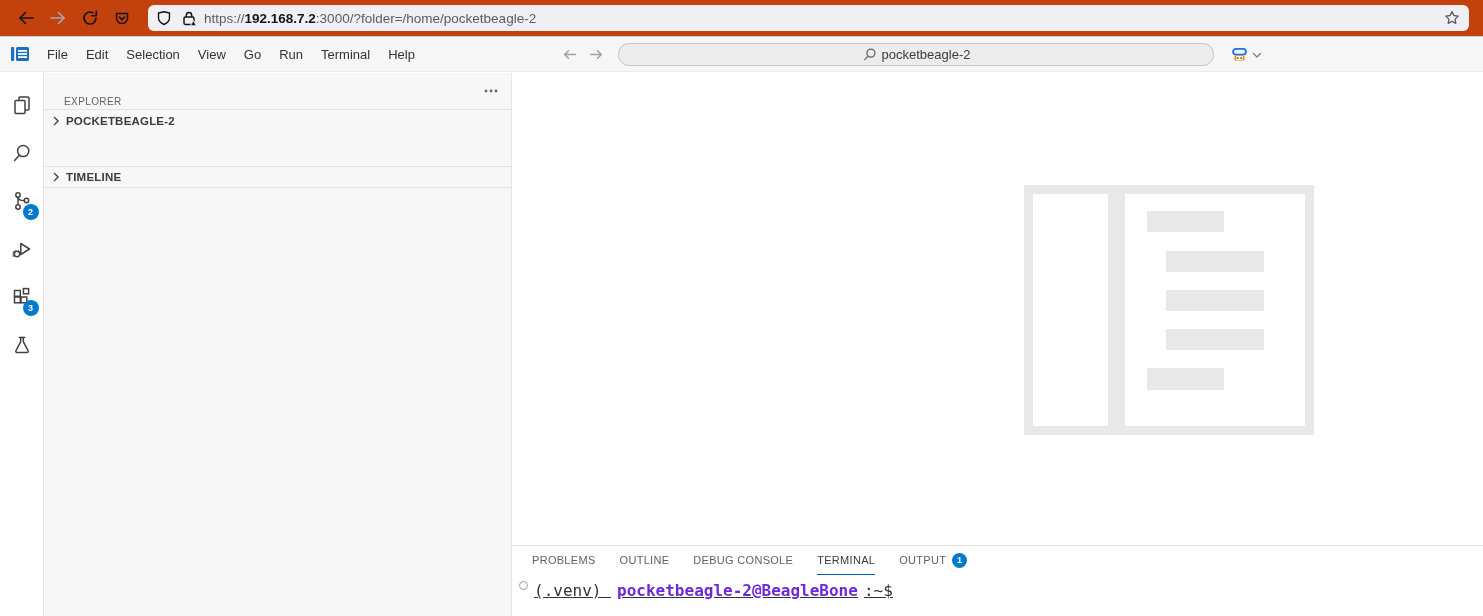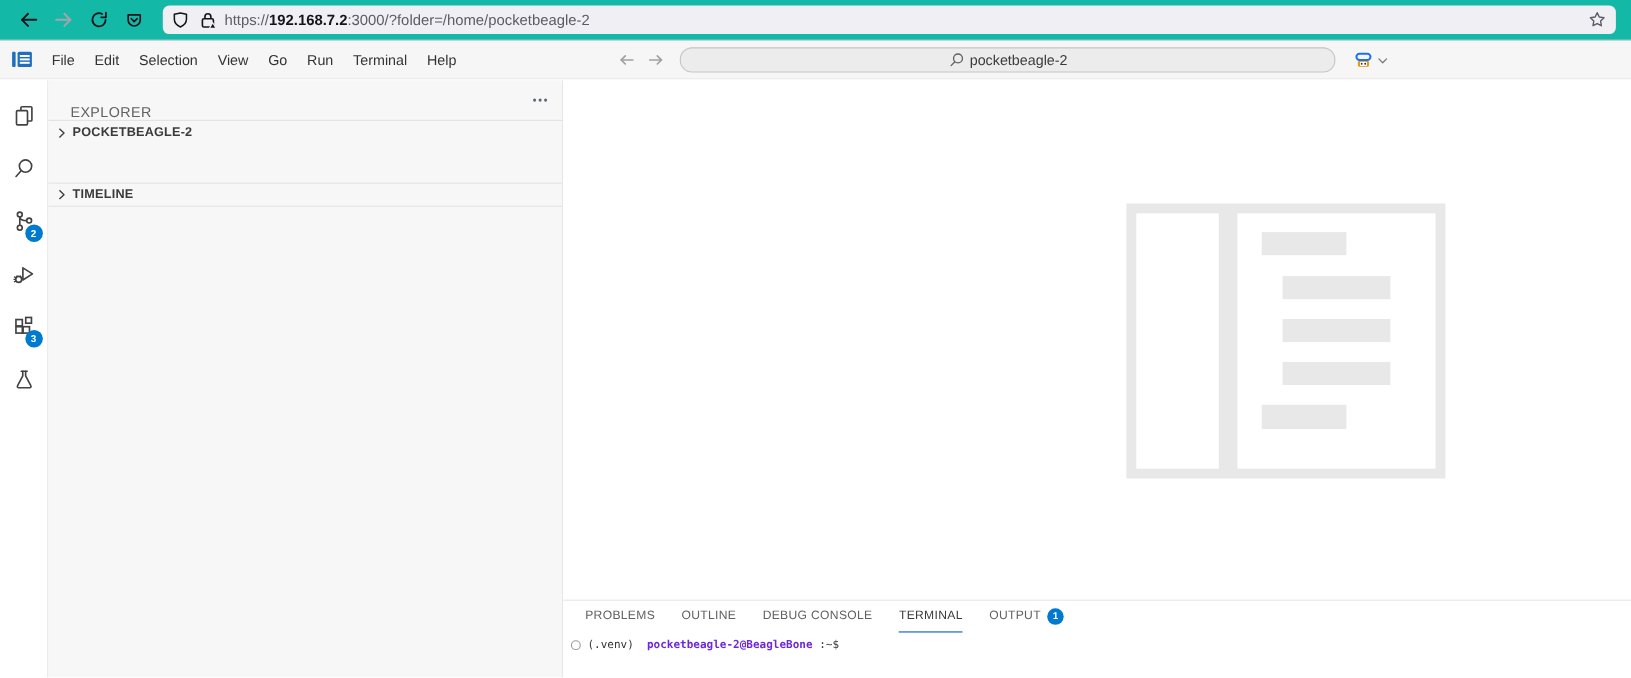--- a/index.html
+++ b/index.html
@@ -1,21 +1,21 @@
 <!DOCTYPE html>
 <html><head>
 <meta charset="utf-8">
 <style>
   * { margin:0; padding:0; box-sizing:border-box; }
   html,body { width:1483px; height:616px; overflow:hidden; background:#fff;
     font-family:"Liberation Sans", sans-serif; }
   body { position:relative; }
 
   
-  .browser-bar { height:37px; background:#14b8a6; border-bottom:1px solid #c8c8d0;
+  .browser-bar { height:37px; background:#c2410c; border-bottom:1px solid #c8c8d0;
     display:flex; align-items:center; padding:0 10px; }
   .bicon { width:32px; height:28px; display:flex; align-items:center; justify-content:center;
     border-radius:4px; flex:0 0 auto; }
   .urlbar { flex:1; height:26px; margin-left:10px; margin-right:4px; background:#f0f0f4;
     border-radius:6px; display:flex; align-items:center; padding:0 8px; }
   .urlbar .sep { flex:1; }
   .urltext { font-size:13.5px; color:#5b5b66; margin-left:6px; white-space:nowrap; }
   .urltext .domain { color:#15141a; font-weight:700; }
 
   
@@ -38,21 +38,21 @@
   .activity-bar { width:44px; background:#fff; border-right:1px solid #e4e4e4;
     display:flex; flex-direction:column; align-items:center; padding-top:8px; }
   .ab-item { width:44px; height:48px; display:flex; align-items:center; justify-content:center;
     position:relative; }
   .ab-badge { position:absolute; right:5px; bottom:5px; min-width:16px; height:16px;
     border-radius:50%; background:#007acc; color:#fff; font-size:9px; font-weight:700;
     display:flex; align-items:center; justify-content:center; }
 
   .sidebar { width:468px; background:#f7f7f7; border-right:1px solid #e4e4e4; }
   .sidebar-header { height:36px; display:flex; align-items:center; padding:0 12px 0 20px; }
-  .sidebar-title { font-size:13px; color:#616161; letter-spacing:.4px; flex:1;margin-top:20px; }
+  .sidebar-title { font-size:10px; color:#616161; letter-spacing:.4px; flex:1;margin-top:20px; }
   .section-row { height:22px; display:flex; align-items:center; border-top:1px solid #e3e3e3;
     padding-left:4px; cursor:pointer; }
   .section-row:last-of-type { border-bottom:1px solid #e3e3e3;margin-top:35px; }
   .section-label { font-size:11.5px; font-weight:700; color:#3b3b3b; letter-spacing:.2px; margin-left:2px; }
 
   .main-col { flex:1; display:flex; flex-direction:column; }
   .editor { flex:1; background:#fff; position:relative; }
 
   
   .watermark { position:absolute; left:512px; top:112px; width:290px; height:250px;
@@ -68,21 +68,21 @@
 
   
   .panel { height:71px; background:#fff; border-top:1px solid #e0e0e0; }
   .panel-tabs { height:29px; display:flex; align-items:stretch; gap:24px; padding-left:20px; }
   .panel-tab { font-size:11px; letter-spacing:.3px; color:#616161; display:flex;
     align-items:center; gap:6px; cursor:pointer; border-bottom:1.5px solid transparent; }
   .panel-tab.active { color:#3b3b3b; border-bottom-color:#005fb8; }
   .tab-badge { min-width:15px; height:15px; border-radius:50%; background:#007acc; color:#fff;
     font-size:9px; font-weight:700; display:flex; align-items:center; justify-content:center; }
   .terminal-area { padding:6px 0 0 7px; font-family:"DejaVu Sans Mono", monospace;
-    font-size:10px; color:#333; display:flex; align-items:center; gap:6px; }
+    font-size:16px; color:#333; display:flex; gap:6px;text-decoration:underline; }
   .cmd-circle { width:9px; height:9px; border:1.5px solid #9c9c9c; border-radius:50%;
     flex:0 0 auto; }
   .t-green { color:#6d28d9; font-weight:700; }
   .t-plain { white-space:pre; }
 </style>
 </head>
 <body>
 
 <div class="browser-bar">
   <div class="bicon">

